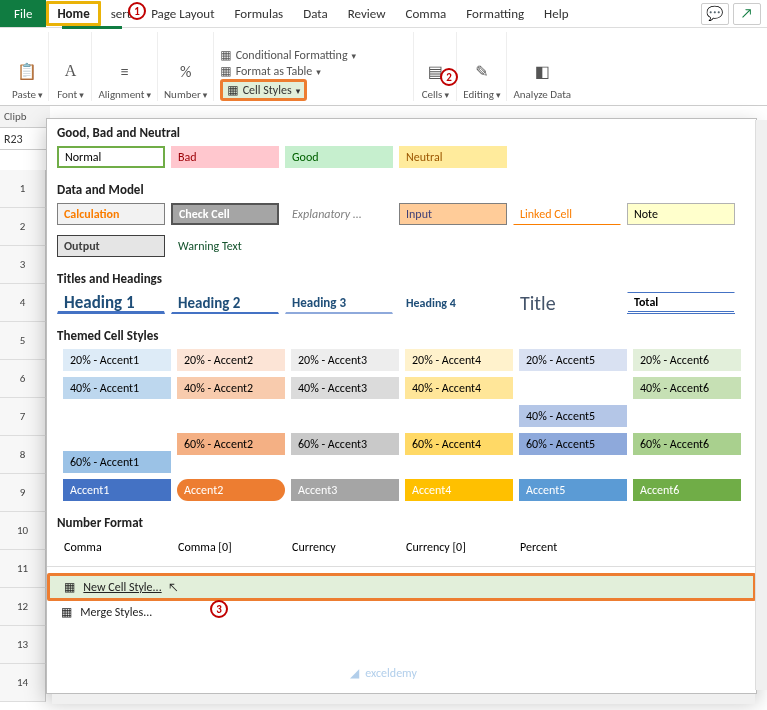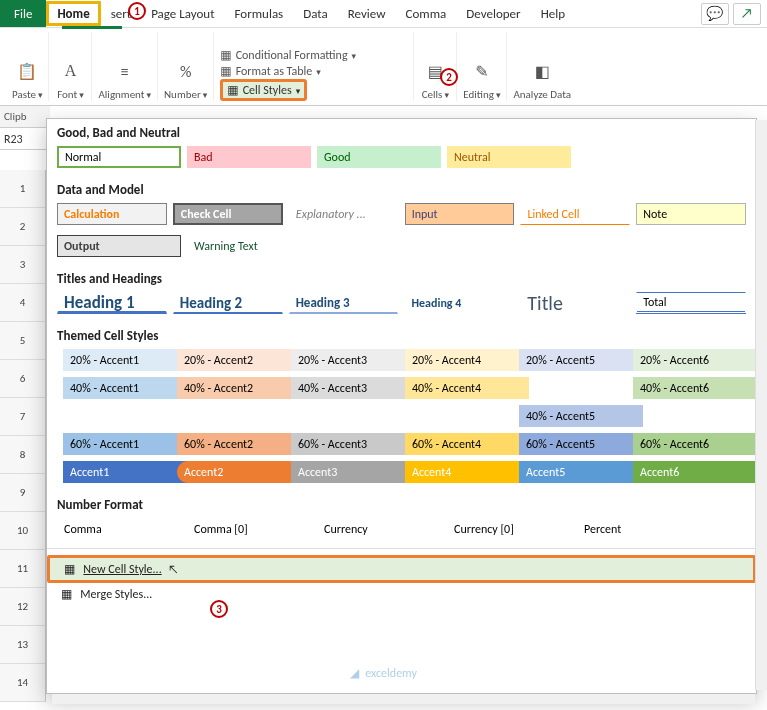--- a/index.html
+++ b/index.html
@@ -28,21 +28,21 @@
   .callout { width:18px; height:18px; border-radius:50%; background:#fff; border:2px solid #C00000; color:#C00000; font-size:11px; font-weight:bold; display:inline-flex; align-items:center; justify-content:center; position:absolute; }
 
   .namebox-row { display:flex; height:22px; border-bottom:1px solid #ccc; }
   .namebox { width:50px; border-right:1px solid #ccc; font-size:12px; display:flex; align-items:center; padding-left:4px; color:#333; background:#fff;}
   .clipb { width:50px; font-size:11px; color:#555; display:flex; align-items:center; padding-left:4px; background:#f3f3f3;}
 
   
   .panel { position:absolute; left:46px; top:118px; right:10px; bottom:16px; background:#fff; border:1px solid #bdbdbd; box-shadow:0 8px 20px rgba(0,0,0,0.25); overflow:visible; }
   .sect-head { font-size:13px; font-weight:bold; color:#222; padding:6px 10px 4px; }
   .row { display:flex; gap:6px; padding:2px 10px 8px; }
-  .swatch { width:124px; height:22px; font-size:12px; display:flex; align-items:center; padding-left:6px; border:1px solid transparent; overflow:hidden; white-space:nowrap; }
+  .swatch { width:108px; height:22px; font-size:12px; display:flex; align-items:center; padding-left:6px; border:1px solid transparent; overflow:hidden; white-space:nowrap; }
   .swatch.fill { color:#000; }
   .themed-grid { display:grid; grid-template-columns:repeat(6, 108px); gap:6px 6px; padding:2px 16px 8px; }
   .bottom-items { border-top:1px solid #ddd; padding:6px 0; }
   .bottom-item { display:flex; align-items:center; gap:8px; padding:4px 14px; font-size:12px; color:#222; }
   .bottom-item.hov { background:#E2EFDA; }
   .new-cell-highlight { border:3px solid #ED7D31; border-radius:2px; }
 
   .rowhdrs { position:absolute; left:0; top:170px; display:flex; flex-direction:column; }
   .rowhdr { width:46px; height:38px; border-right:1px solid #ccc; border-bottom:1px solid #ddd; font-size:11px; color:#444; display:flex; align-items:center; justify-content:center; background:#f7f7f7;}
   .watermark { position:absolute; left:50%; bottom:30px; transform:translateX(-50%); font-size:12px; color:#9fc3e6; display:flex; gap:6px; align-items:center; opacity:.8;}
@@ -55,21 +55,21 @@
 <div class="titlebar-row">
   <div class="file-btn">File</div>
   <div class="tabs">
     <div class="tab active home-highlight">Home</div>
     <div class="tab">sert</div>
     <div class="tab">Page Layout</div>
     <div class="tab">Formulas</div>
     <div class="tab">Data</div>
     <div class="tab">Review</div>
     <div class="tab">Comma</div>
-    <div class="tab">Developer</div>
+    <div class="tab">Formatting</div>
     <div class="tab">Help</div>
   </div>
   <div class="active-underline"></div>
   <div class="top-right">
     <div class="sq">
         <span>💬</span>
       </div>
     <div class="sq">
         <span>↗</span>
       </div>
@@ -193,38 +193,38 @@
     <div class="swatch" style="color:#14532d;">Warning Text</div>
   </div>
 
   <div class="sect-head">Titles and Headings</div>
   <div class="row">
     <div class="swatch" style="color:#1F4E78; font-size:17px; font-weight:bold; border-bottom:3px solid #4472C4;">Heading 1</div>
     <div class="swatch" style="color:#1F4E78; font-size:15px; font-weight:bold; border-bottom:2px solid #4472C4;">Heading 2</div>
     <div class="swatch" style="color:#1F4E78; font-size:13px; font-weight:bold; border-bottom:2px solid #8EA9DB;">Heading 3</div>
     <div class="swatch" style="color:#1F4E78; font-size:12px; font-weight:bold;">Heading 4</div>
     <div class="swatch" style="color:#44546A; font-size:20px;">Title</div>
-    <div class="swatch" style="font-weight:normal; border-top:1px solid #4472C4; border-bottom:3px double #4472C4;">Total</div>
+    <div class="swatch" style="font-weight:bold; border-top:1px solid #4472C4; border-bottom:3px double #4472C4;">Total</div>
   </div>
 
   <div class="sect-head">Themed Cell Styles</div>
   <div class="themed-grid" id="themed-grid">
       <div class="swatch fill" style="background: rgb(221, 235, 247);">20% - Accent1</div>
       <div class="swatch fill" style="background: rgb(252, 228, 214);">20% - Accent2</div>
       <div class="swatch fill" style="background: rgb(237, 237, 237);">20% - Accent3</div>
       <div class="swatch fill" style="background: rgb(255, 242, 204);">20% - Accent4</div>
       <div class="swatch fill" style="background: rgb(217, 225, 242);">20% - Accent5</div>
       <div class="swatch fill" style="background: rgb(226, 239, 218);">20% - Accent6</div>
       <div class="swatch fill" style="background: rgb(189, 215, 238);">40% - Accent1</div>
       <div class="swatch fill" style="background: rgb(248, 203, 173);">40% - Accent2</div>
       <div class="swatch fill" style="background: rgb(219, 219, 219);">40% - Accent3</div>
       <div class="swatch fill" style="background: rgb(255, 230, 153);">40% - Accent4</div>
       <div class="swatch fill" style="background: rgb(180, 198, 231); margin-top: 28px;">40% - Accent5</div>
       <div class="swatch fill" style="background: rgb(198, 224, 180);">40% - Accent6</div>
-      <div class="swatch fill" style="background: rgb(155, 194, 230);">60% - Accent1</div>
+      <div class="swatch fill" style="background: rgb(155, 194, 230); margin-top: 18px;">60% - Accent1</div>
       <div class="swatch fill" style="background: rgb(244, 176, 132);">60% - Accent2</div>
       <div class="swatch fill" style="background: rgb(201, 201, 201);">60% - Accent3</div>
       <div class="swatch fill" style="background: rgb(255, 217, 102);">60% - Accent4</div>
       <div class="swatch fill" style="background: rgb(142, 169, 219);">60% - Accent5</div>
       <div class="swatch fill" style="background: rgb(169, 208, 142);">60% - Accent6</div>
       <div class="swatch fill" style="background: rgb(68, 114, 196); color: rgb(255, 255, 255);">Accent1</div>
       <div class="swatch fill" style="background: rgb(237, 125, 49); color: rgb(255, 255, 255); border-radius: 11px;">Accent2</div>
       <div class="swatch fill" style="background: rgb(165, 165, 165); color: rgb(255, 255, 255);">Accent3</div>
       <div class="swatch fill" style="background: rgb(255, 192, 0); color: rgb(255, 255, 255);">Accent4</div>
       <div class="swatch fill" style="background: rgb(91, 155, 213); color: rgb(255, 255, 255);">Accent5</div>

